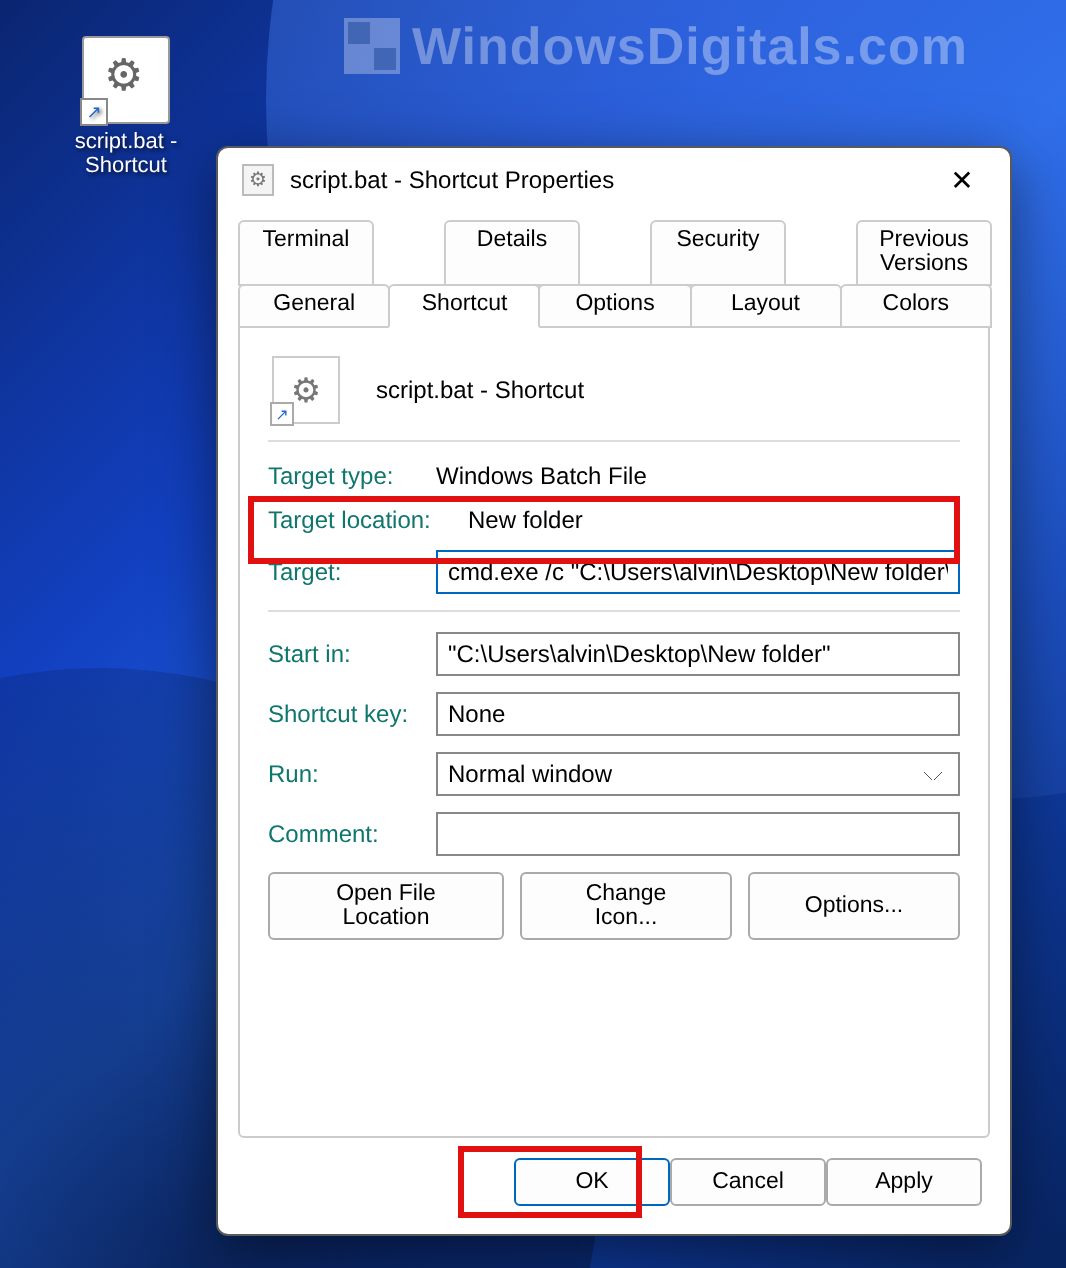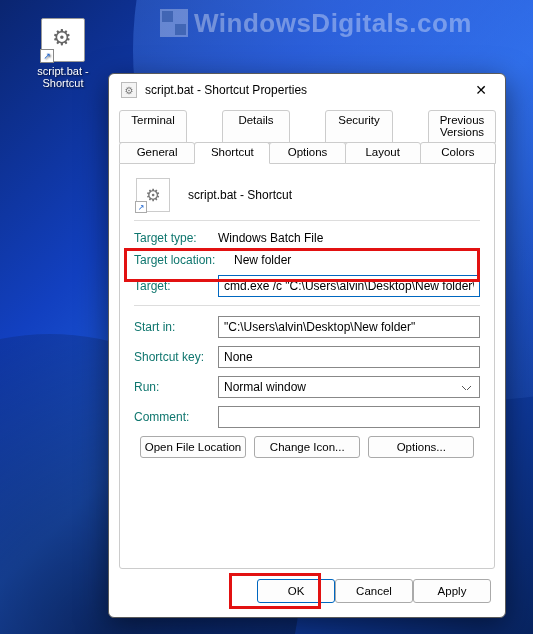--- a/index.html
+++ b/index.html
@@ -15,21 +15,21 @@
   
   .swirl {
     position: absolute; border-radius: 50%;
     background: radial-gradient(circle at 30% 30%, rgba(80,140,255,0.5), rgba(10,30,100,0));
   }
   .swirl.a { width:700px; height:700px; top:-300px; right:-300px; }
   .swirl.b { width:500px; height:500px; bottom:-200px; left:-200px;
     background: radial-gradient(circle at 60% 60%, rgba(0,0,0,0.5), rgba(0,0,0,0)); }
 
   .watermark {
-    position: absolute; top: 8px; left: 160px;
+    position: absolute; top: 8px; left: 172px;
     font-size: 26px; font-weight: 600;
     color: rgba(255,255,255,0.35);
     letter-spacing: 0.5px;
     font-family: Arial, sans-serif;
   }
   .wm-logo {
     display:inline-block; width:28px; height:28px; vertical-align:middle;
     background: rgba(255,255,255,0.3); margin-right:6px; position:relative; top:-2px;
   }
   .wm-logo::before, .wm-logo::after {
@@ -138,21 +138,21 @@
     #fff;
   }
   .highlight {
     position:absolute; border:3px solid #e21111; pointer-events:none;
   }
   .btnrow {
     display:flex; gap:8px; justify-content:center; margin:6px 0 2px;
   }
   .winbtn {
     border:1px solid #aaa; background:#fdfdfd; font-size:11.5px;
-    padding:4px 4px; border-radius:3px; cursor:default; font-family:inherit;
+    padding:4px 16px; border-radius:3px; cursor:default; font-family:inherit;
     min-width:106px; text-align:center;
   }
   .dlg-footer {
     display:flex; gap:0; justify-content:flex-end;
     padding:10px 14px 14px; position:relative;
   }
   .dlg-footer .winbtn { min-width:78px; padding:5px 0; }
   .dlg-footer .winbtn.ok { border:1px solid #0067c0; }
 </style>
 </head>

